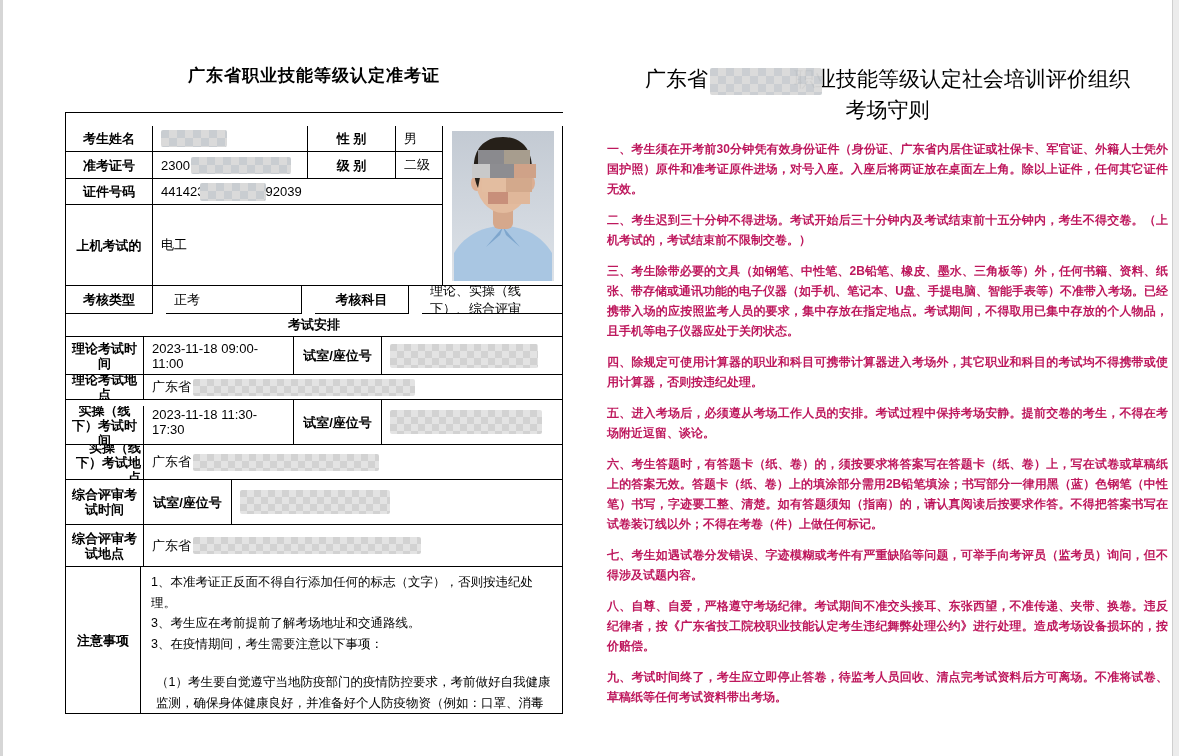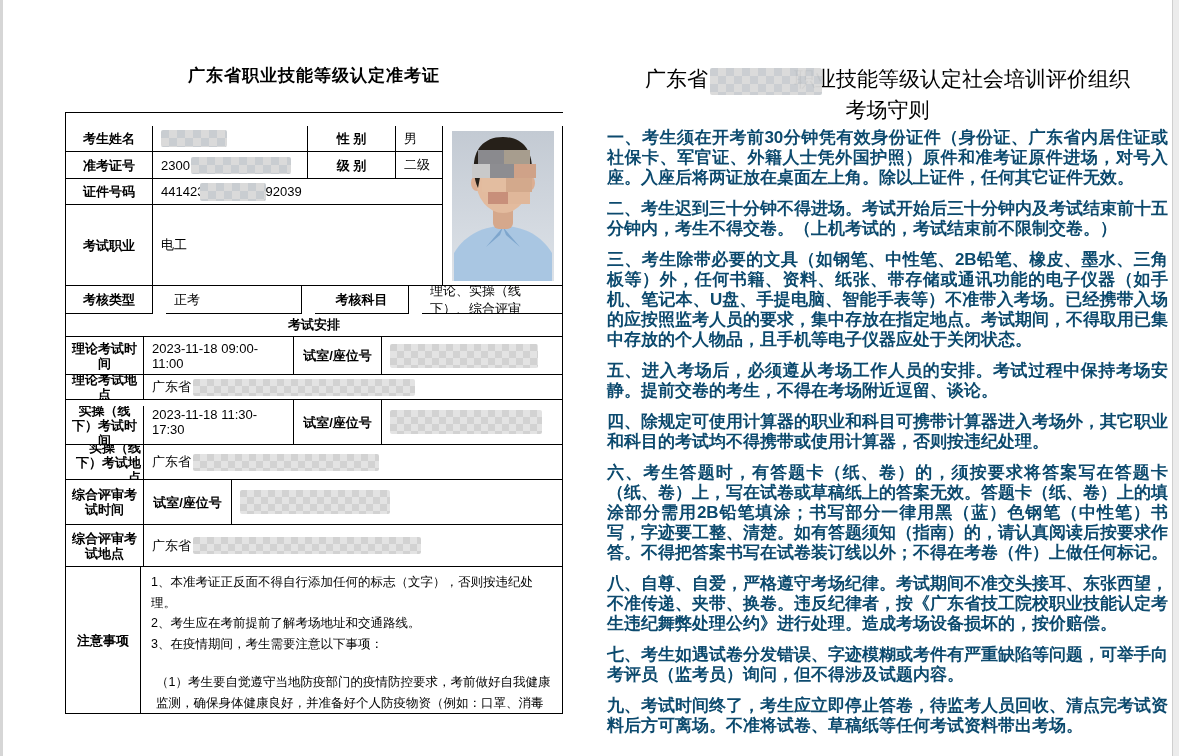--- a/index.html
+++ b/index.html
@@ -38,22 +38,22 @@
 
   .notes-cell{flex-direction:column;align-items:flex-start;justify-content:flex-start;
               padding:5px 8px 2px 10px;font-size:12.5px;line-height:20.5px;}
   .notes-cell div{width:100%;}
 
   
   .rules-page{position:absolute;left:607px;top:64px;width:561px;}
   .rtitle{text-align:center;font-family:"Liberation Serif","DejaVu Serif",serif;
           font-size:21px;line-height:31px;}
   .title-mosaic{width:112px;height:27px;margin:0 -28px 0 2px;position:relative;z-index:2;opacity:.96;}
-  .rules{margin-top:2px;font-size:17px;font-weight:bold;line-height:20px;
-         text-align:justify;color:#0c4a6e;}
+  .rules{margin-top:13px;font-size:12px;font-weight:bold;line-height:20px;
+         text-align:justify;color:#be185d;}
   .rules p{margin:0 0 11px 0;}
 </style>
 </head>
 <body>
 
 <div class="edge-left"></div>
 <div class="edge-right"></div>
 
 <div class="card-title">广东省职业技能等级认定准考证</div>
 
@@ -80,21 +80,21 @@
       </div>
       <div class="r h26">
         <div class="c lab w87">证件号码</div>
         <div class="c val fx">
           <span>441423</span>
           <span class="mosaic" style="width:66px;height:18px;margin:0 -8px 0 -4px;position:relative;z-index:1;"></span>
           <span>192039</span>
         </div>
       </div>
       <div class="r h81">
-        <div class="c lab w87">考试职业</div>
+        <div class="c lab w87">上机考试的</div>
         <div class="c val fx">电工</div>
       </div>
     </div>
     <div class="c photo">
       <svg width="102" height="150" viewBox="0 0 102 150">
         <defs>
           <linearGradient id="pbg" x1="0" y1="0" x2="0" y2="1">
             <stop offset="0" stop-color="#c3cad3"></stop>
               <stop offset="1" stop-color="#dde2e8"></stop>
           </linearGradient>
@@ -187,39 +187,39 @@
     <div class="c val fx">
       <span>广东省</span>
       <span class="mosaic soft" style="width:228px;height:17px;margin-left:2px;"></span>
     </div>
   </div>
 
   <div class="r" style="height:147px;">
     <div class="c lab" style="width:75px;">注意事项</div>
     <div class="c fx notes-cell">
       <div>1、本准考证正反面不得自行添加任何的标志（文字），否则按违纪处理。</div>
-      <div>2、考生应在考前提前了解考场地址和交通路线。</div>
+      <div>3、考生应在考前提前了解考场地址和交通路线。</div>
       <div>3、在疫情期间，考生需要注意以下事项：</div>
       <div style="padding-left:5px;margin-top:18px;">（1）考生要自觉遵守当地防疫部门的疫情防控要求，考前做好自我健康监测，确保身体健康良好，并准备好个人防疫物资（例如：口罩、消毒湿纸巾等）。</div>
 
     </div>
   </div>
 </div>
 
 <div class="rules-page">
   <div class="rtitle">
     <div>
       <span>广东省</span><span class="mosaic title-mosaic"></span><span>职业技能等级认定社会培训评价组织</span>
     </div>
     <div>考场守则</div>
   </div>
   <div class="rules">
     <p>一、考生须在开考前30分钟凭有效身份证件（身份证、广东省内居住证或社保卡、军官证、外籍人士凭外国护照）原件和准考证原件进场，对号入座。入座后将两证放在桌面左上角。除以上证件，任何其它证件无效。</p>
     <p>二、考生迟到三十分钟不得进场。考试开始后三十分钟内及考试结束前十五分钟内，考生不得交卷。（上机考试的，考试结束前不限制交卷。）</p>
     <p>三、考生除带必要的文具（如钢笔、中性笔、2B铅笔、橡皮、墨水、三角板等）外，任何书籍、资料、纸张、带存储或通讯功能的电子仪器（如手机、笔记本、U盘、手提电脑、智能手表等）不准带入考场。已经携带入场的应按照监考人员的要求，集中存放在指定地点。考试期间，不得取用已集中存放的个人物品，且手机等电子仪器应处于关闭状态。</p>
+    <p>四、除规定可使用计算器的职业和科目可携带计算器进入考场外，其它职业和科目的考试均不得携带或使用计算器，否则按违纪处理。</p>
     <p>五、进入考场后，必须遵从考场工作人员的安排。考试过程中保持考场安静。提前交卷的考生，不得在考场附近逗留、谈论。</p>
-    <p>四、除规定可使用计算器的职业和科目可携带计算器进入考场外，其它职业和科目的考试均不得携带或使用计算器，否则按违纪处理。</p>
     <p>六、考生答题时，有答题卡（纸、卷）的，须按要求将答案写在答题卡（纸、卷）上，写在试卷或草稿纸上的答案无效。答题卡（纸、卷）上的填涂部分需用2B铅笔填涂；书写部分一律用黑（蓝）色钢笔（中性笔）书写，字迹要工整、清楚。如有答题须知（指南）的，请认真阅读后按要求作答。不得把答案书写在试卷装订线以外；不得在考卷（件）上做任何标记。</p>
+    <p>七、考生如遇试卷分发错误、字迹模糊或考件有严重缺陷等问题，可举手向考评员（监考员）询问，但不得涉及试题内容。</p>
     <p>八、自尊、自爱，严格遵守考场纪律。考试期间不准交头接耳、东张西望，不准传递、夹带、换卷。违反纪律者，按《广东省技工院校职业技能认定考生违纪舞弊处理公约》进行处理。造成考场设备损坏的，按价赔偿。</p>
-    <p>七、考生如遇试卷分发错误、字迹模糊或考件有严重缺陷等问题，可举手向考评员（监考员）询问，但不得涉及试题内容。</p>
     <p>九、考试时间终了，考生应立即停止答卷，待监考人员回收、清点完考试资料后方可离场。不准将试卷、草稿纸等任何考试资料带出考场。</p>
   </div>
 </div>
 
 </body></html>

